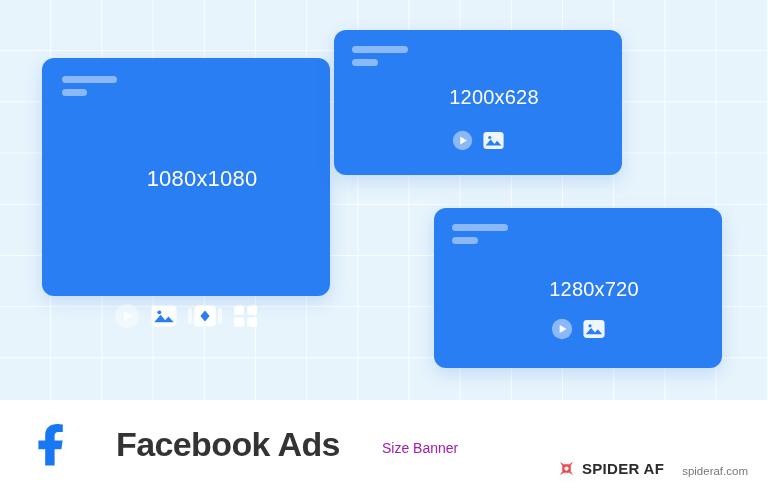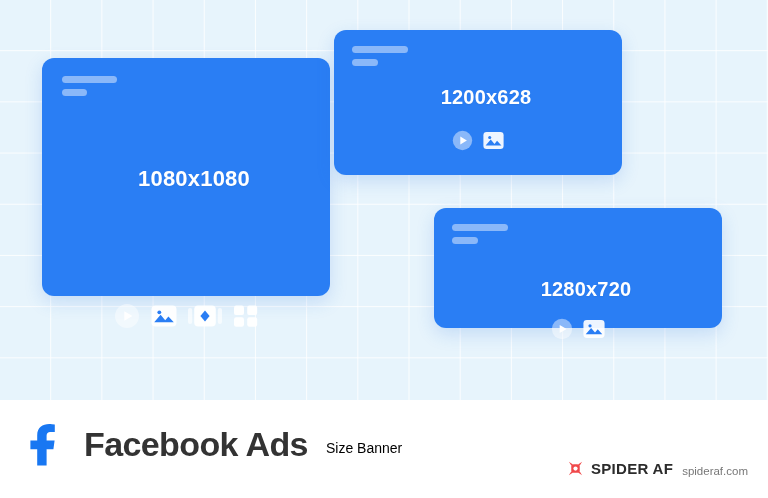--- a/index.html
+++ b/index.html
@@ -38,21 +38,21 @@
   
   .card {
     position: absolute;
     background: #2a7ef4;
     border-radius: 12px;
     box-shadow: 0 6px 18px rgba(40,110,220,0.18);
   }
 
   .card-sq    { left: 42px;  top: 58px;  width: 288px; height: 238px; }
   .card-wide1 { left: 334px; top: 30px;  width: 288px; height: 145px; }
-  .card-wide2 { left: 434px; top: 208px; width: 288px; height: 120px; }
+  .card-wide2 { left: 434px; top: 208px; width: 288px; height: 160px; }
 
   
   .bars {
     position: absolute;
     left: 18px;
     top: 16px;
   }
   .bar {
     background: rgba(255,255,255,0.45);
     border-radius: 5px;
@@ -61,25 +61,25 @@
   .bar-long  { width: 56px; margin-bottom: 6px; }
   .bar-short { width: 26px; }
 
   .card-sq .bars { left: 20px; top: 18px; }
   .card-sq .bar-long  { width: 55px; }
   .card-sq .bar-short { width: 25px; }
 
   
   .size-label {
     position: absolute;
-    left: 8px;
+    left: 16px;
     width: 100%;
     text-align: center;
     color: #ffffff;
-    font-weight: bold;
+    font-weight: normal;
     letter-spacing: 0.2px;
     text-shadow: 0 1px 2px rgba(0,0,0,0.06);
   }
   .card-sq    .size-label { top: 108px; font-size: 22px; }
   .card-wide1 .size-label { top: 56px;  font-size: 20px; }
   .card-wide2 .size-label { top: 70px;  font-size: 20px; }
 
   
   .icon-row {
     position: absolute;
@@ -101,44 +101,45 @@
     position: absolute;
     left: 0;
     top: 400px;
     width: 768px;
     height: 98px;
     background: #ffffff;
   }
 
   .brand {
     position: absolute;
-    left: 22px;
+    left: 30px;
     top: 22px;
     display: flex;
     align-items: center;
+    gap: 24px;
   }
 
   .fb-logo {
     width: 40px;
     height: 44px;
     margin-right: 22px;
     flex: 0 0 auto;
   }
 
   .brand-title {
     font-size: 34px;
     font-weight: bold;
     color: #333333;
     letter-spacing: -0.6px;
     white-space: nowrap;
   }
 
   .brand-sub {
     font-size: 14px;
-    color: #000000;
+    color: #a21caf;
     margin-left: 18px;
     white-space: nowrap;
     align-self: center;
     padding-top: 8px;
   }
 
   .partner {
     position: absolute;
     right: 20px;
     top: 60px;
@@ -157,21 +158,21 @@
     font-size: 15px;
     font-weight: bold;
     color: #2b2b2b;
     letter-spacing: 0.3px;
     white-space: nowrap;
   }
 
   .spider-url {
     font-size: 11.5px;
     color: #777777;
-    margin-left: 9px;
+    margin-left: 18px;
     white-space: nowrap;
   }
 </style>
 </head>
 <body>
 
 <div class="page">
 
   <div class="canvas">
 

